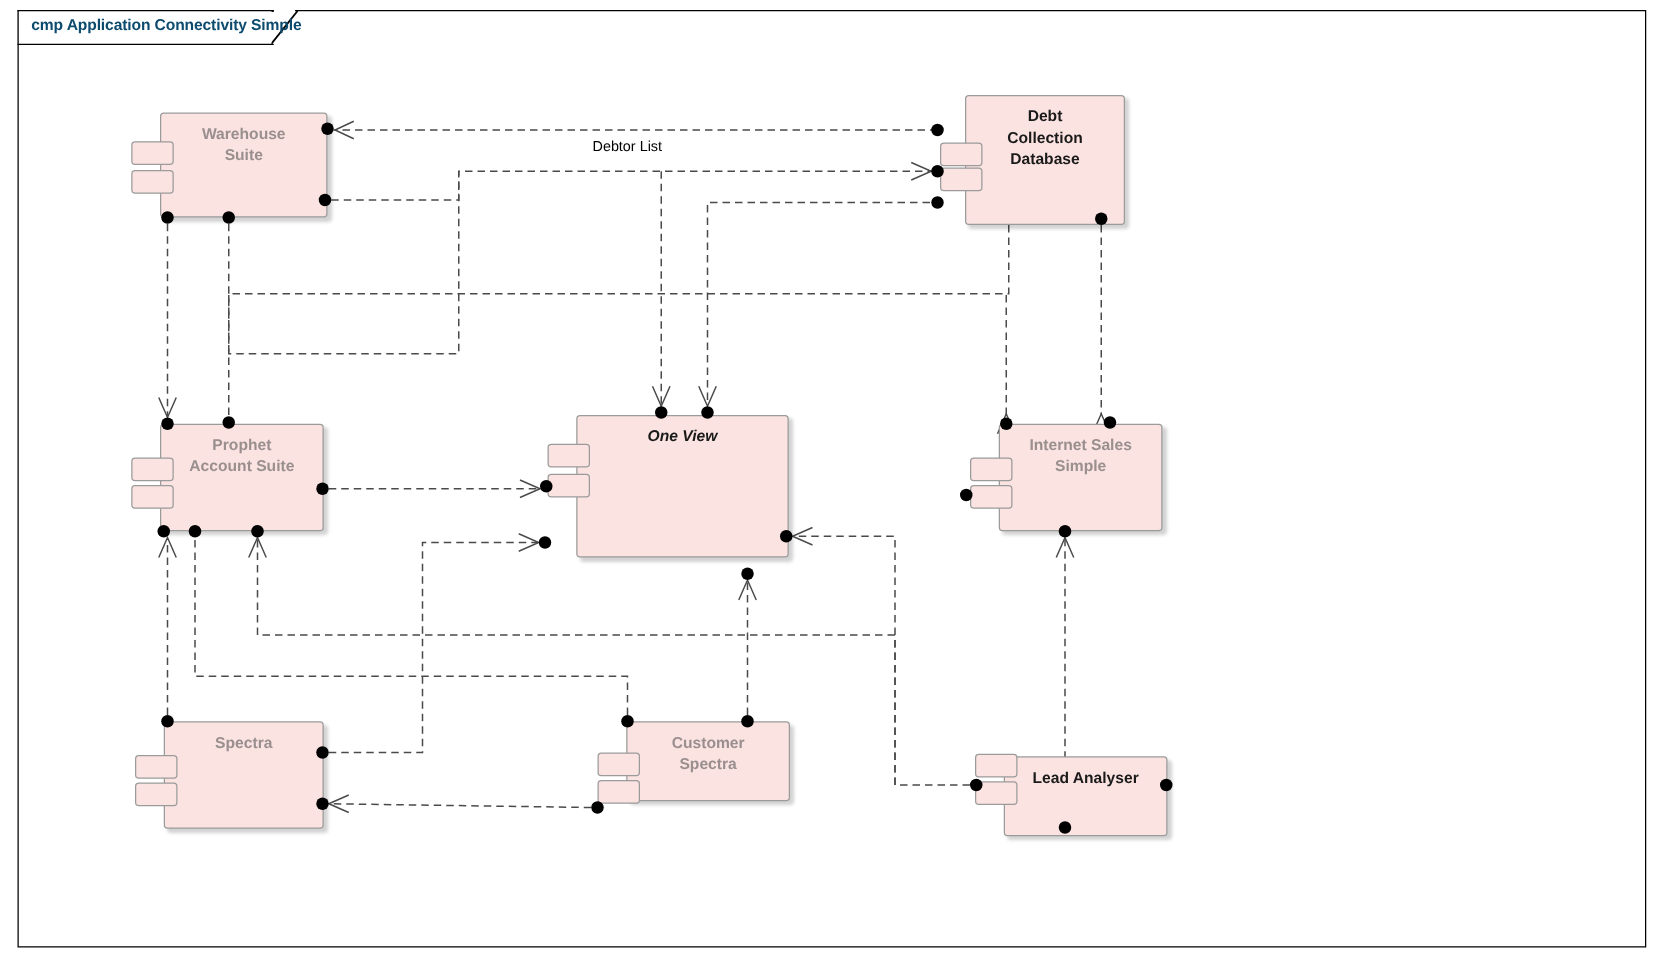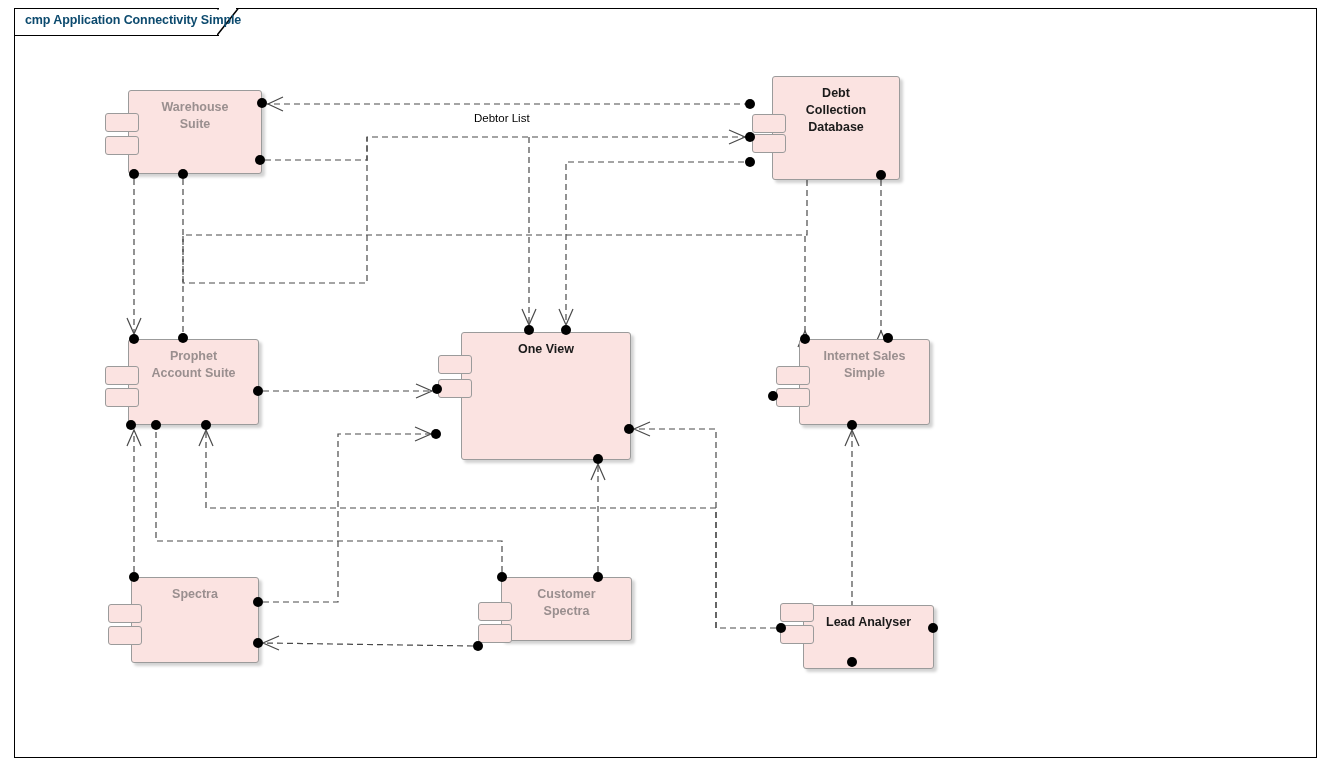--- a/index.html
+++ b/index.html
@@ -266,21 +266,21 @@
   </div>
   <div class="port-tab" style="left:105px; top:366px;"></div>
   <div class="port-tab" style="left:105px; top:388px;"></div>
   <div class="dot" style="left:134px; top:339px;"></div>
   <div class="dot" style="left:183px; top:338px;"></div>
   <div class="dot" style="left:258px; top:391px;"></div>
   <div class="dot" style="left:131px; top:425px;"></div>
   <div class="dot" style="left:156px; top:425px;"></div>
   <div class="dot" style="left:206px; top:425px;"></div>
 
-  <div class="component dark-title" style="left:461px; top:332px; width:170px; height:128px;">
+  <div class="component dark-title" style="left:461px; top:332px; width:170px; height:114px;font-style:italic;">
     <div class="cname">One View</div>
   </div>
   <div class="port-tab" style="left:438px; top:355px;"></div>
   <div class="port-tab" style="left:438px; top:379px;"></div>
   <div class="dot" style="left:529px; top:330px;"></div>
   <div class="dot" style="left:566px; top:330px;"></div>
   <div class="dot" style="left:437px; top:389px;"></div>
   <div class="dot" style="left:436px; top:434px;"></div>
   <div class="dot" style="left:629px; top:429px;"></div>
   <div class="dot" style="left:598px; top:459px;"></div>

